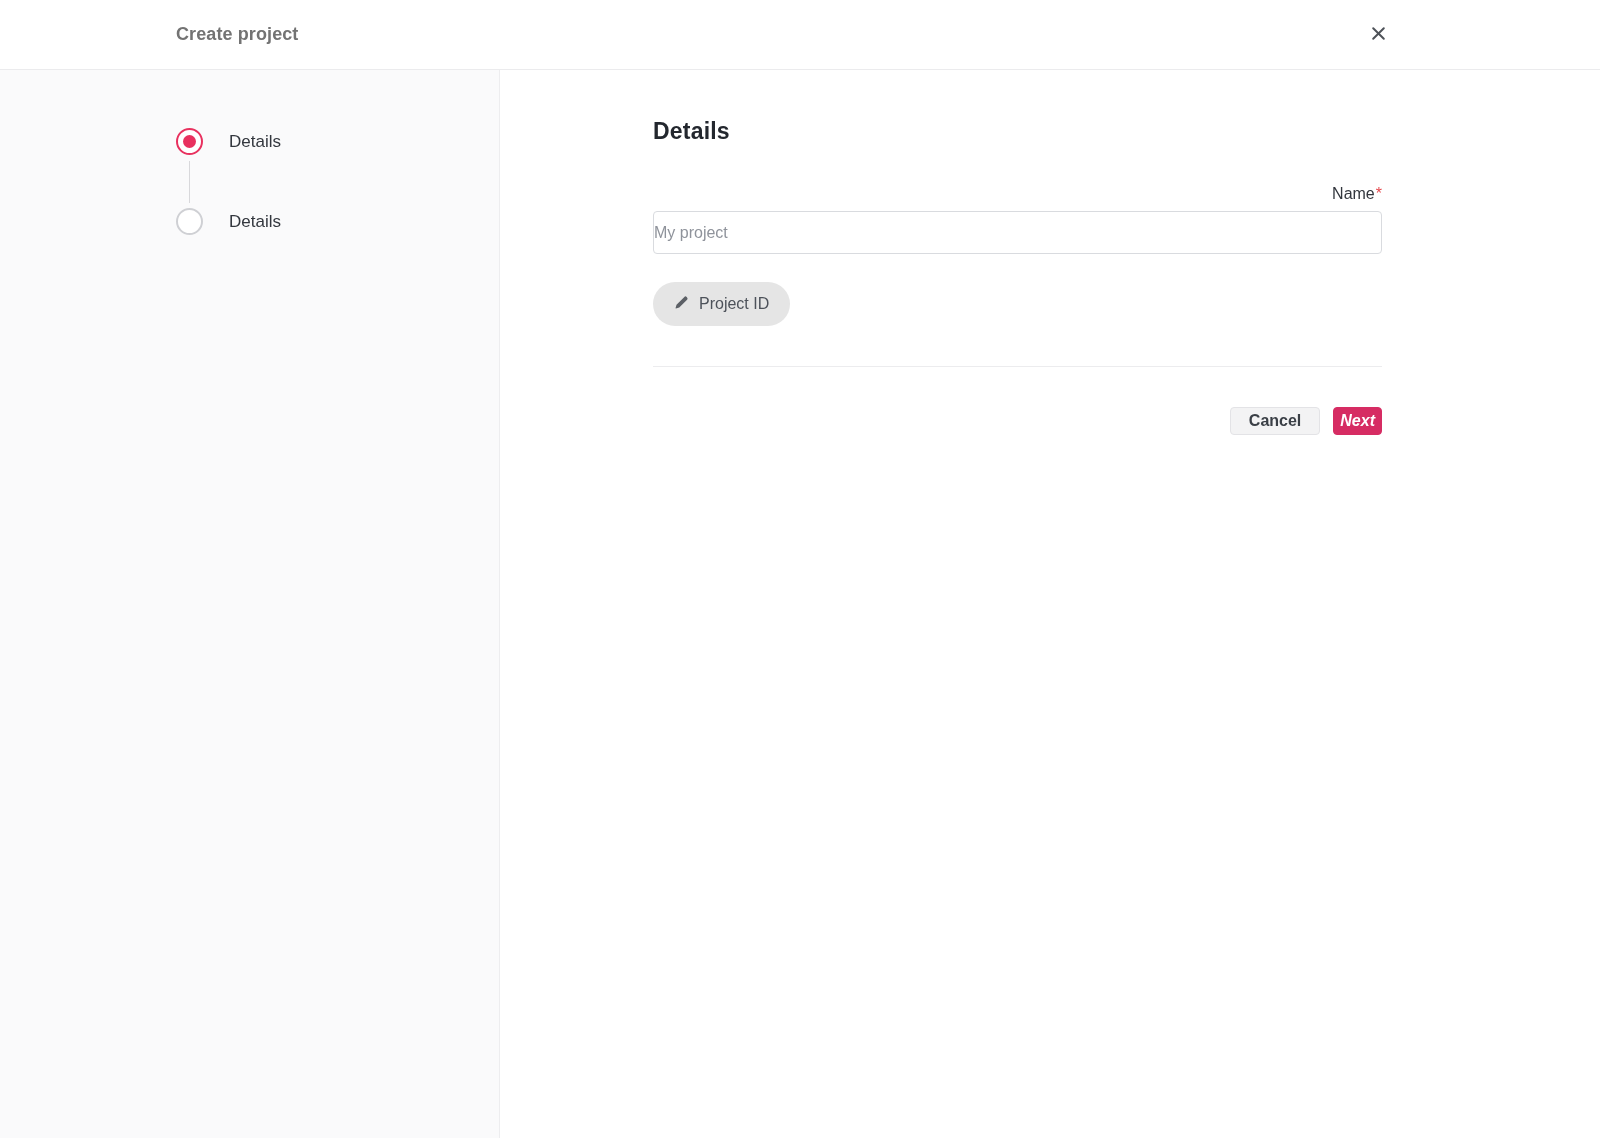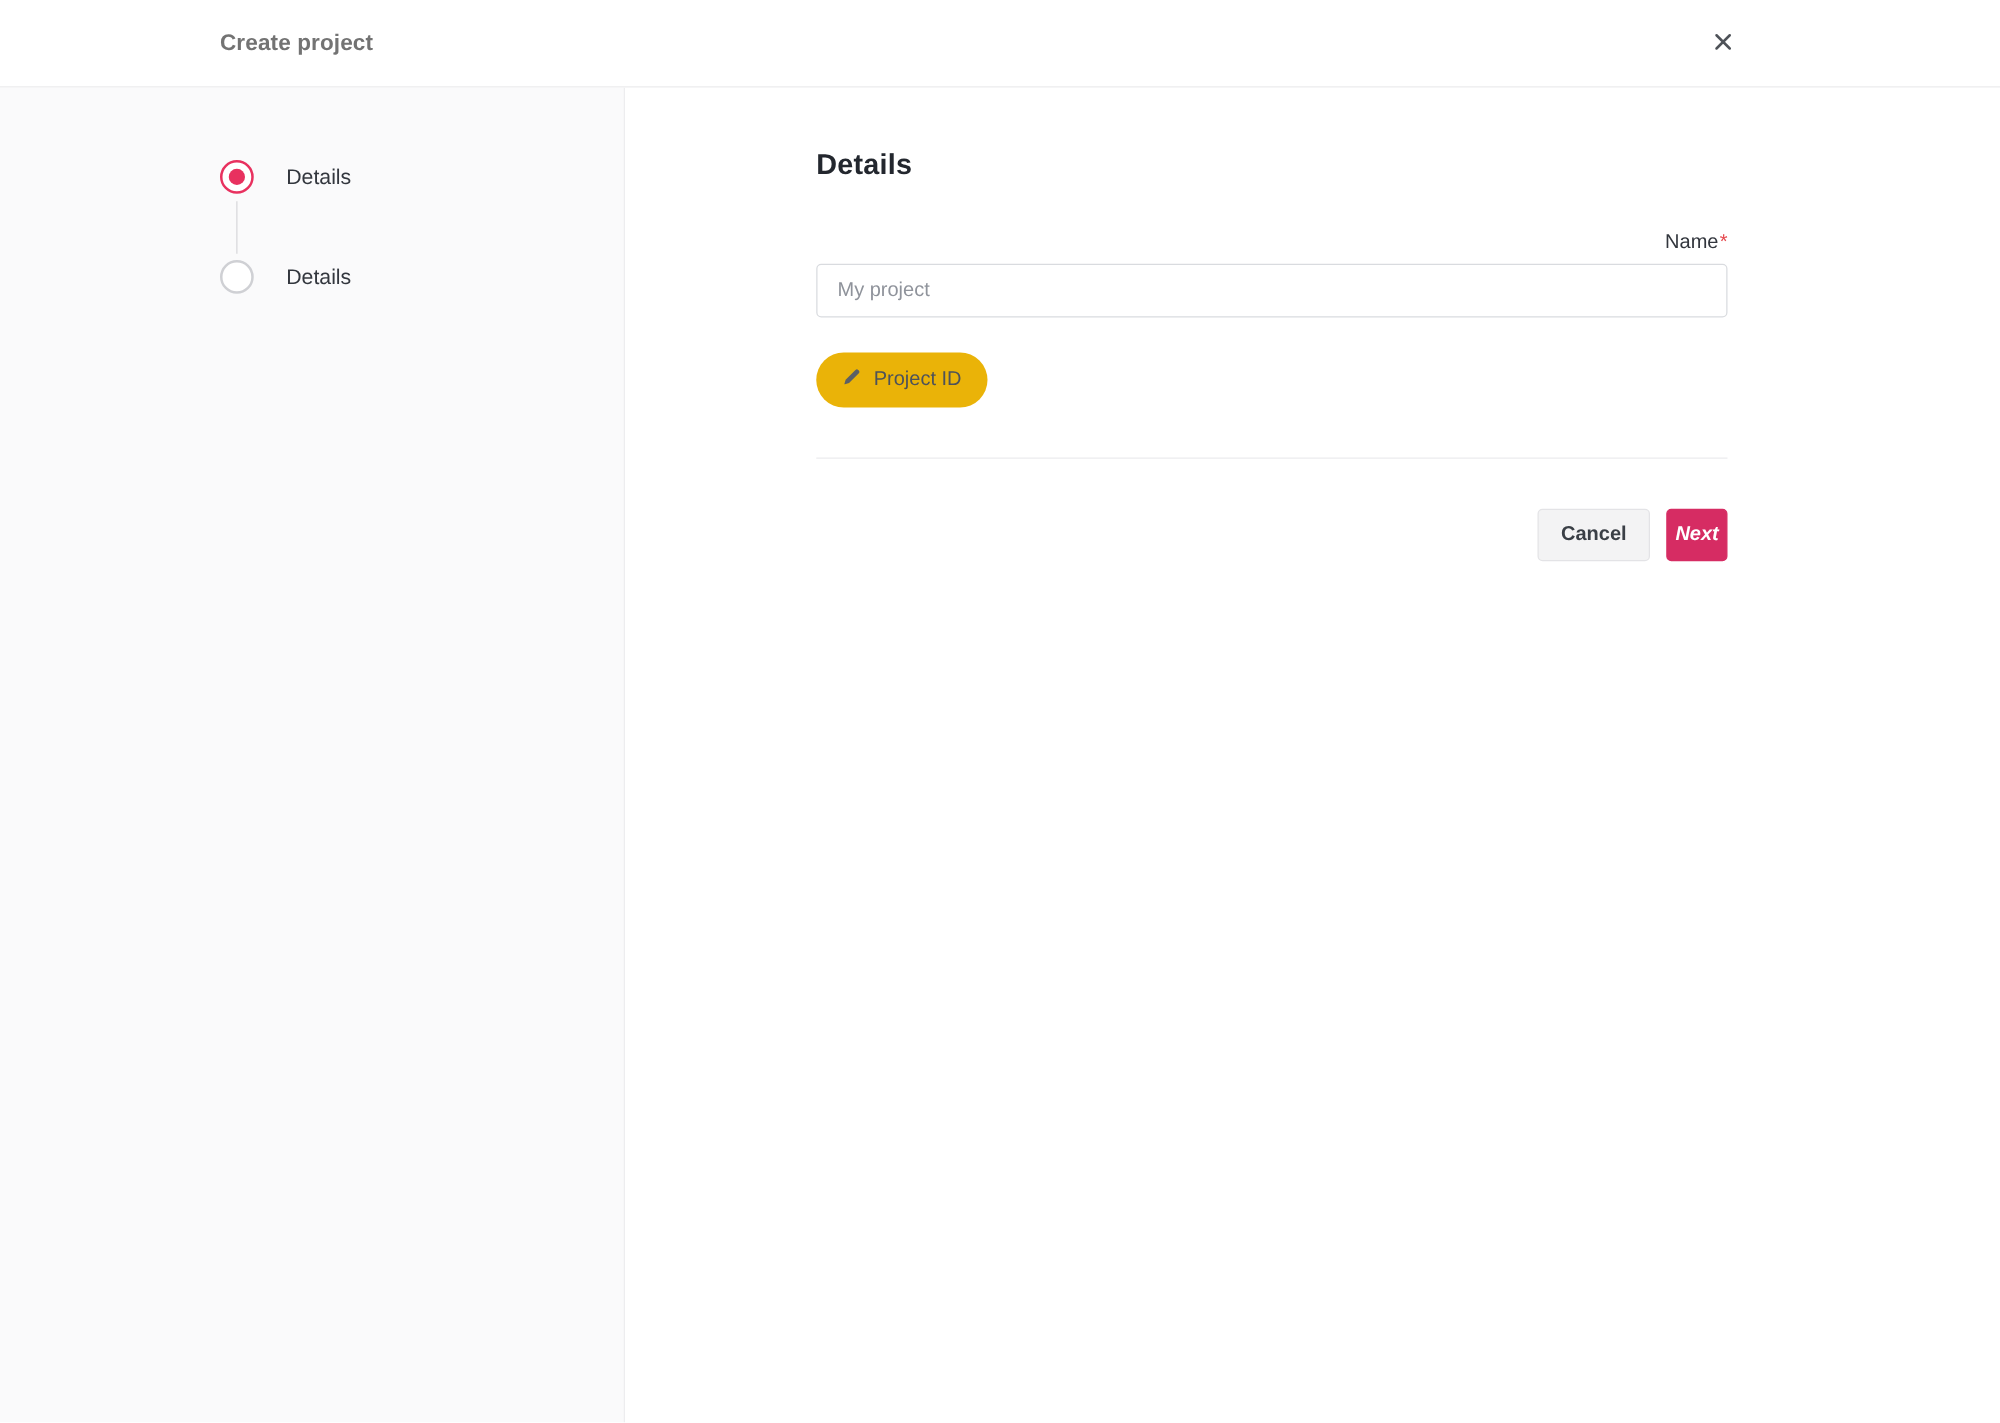--- a/index.html
+++ b/index.html
@@ -112,36 +112,36 @@
     color: #32363d;
     margin-bottom: 8px;
     text-align: right;
   }
   .required-marker { color: #e5484d; margin-left: 1px; }
   .text-input {
     width: 729px;
     height: 43px;
     border: 1px solid #d9dbdf;
     border-radius: 4px;
-    padding: 0 16px;
+    padding: 0 0;
     font-family: "Liberation Sans", "DejaVu Sans", sans-serif;
     font-size: 16px;
     color: #33373e;
     background: #ffffff;
     outline: none;
   }
   .text-input::placeholder { color: #8f939b; opacity: 1; }
 
   .pill-btn {
     margin-top: 28px;
     height: 44px;
     padding: 0 21px;
     border: none;
     border-radius: 22px;
-    background: #eab308;
+    background: #e5e5e5;
     display: inline-flex;
     align-items: center;
     gap: 10px;
     font-family: "Liberation Sans", "DejaVu Sans", sans-serif;
     font-size: 16px;
     color: #4d525a;
     cursor: pointer;
   }
 
   .divider {
@@ -153,21 +153,21 @@
   }
 
   .actions-row {
     margin-top: 40px;
     width: 729px;
     display: flex;
     justify-content: flex-end;
     gap: 13px;
   }
   .btn {
-    height: 42px;
+    height: 28px;
     border-radius: 4px;
     font-family: "Liberation Sans", "DejaVu Sans", sans-serif;
     font-size: 16px;
     font-weight: 700;
     cursor: pointer;
     display: inline-flex;
     align-items: center;
     justify-content: center;
   }
   .btn-secondary {

